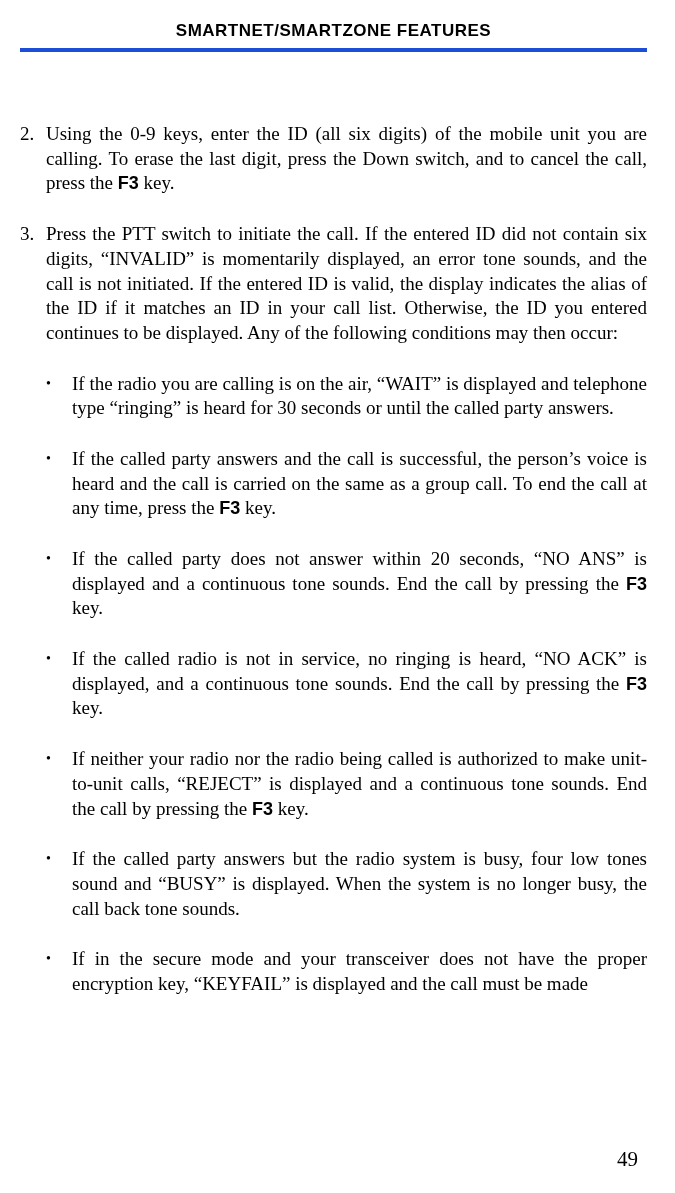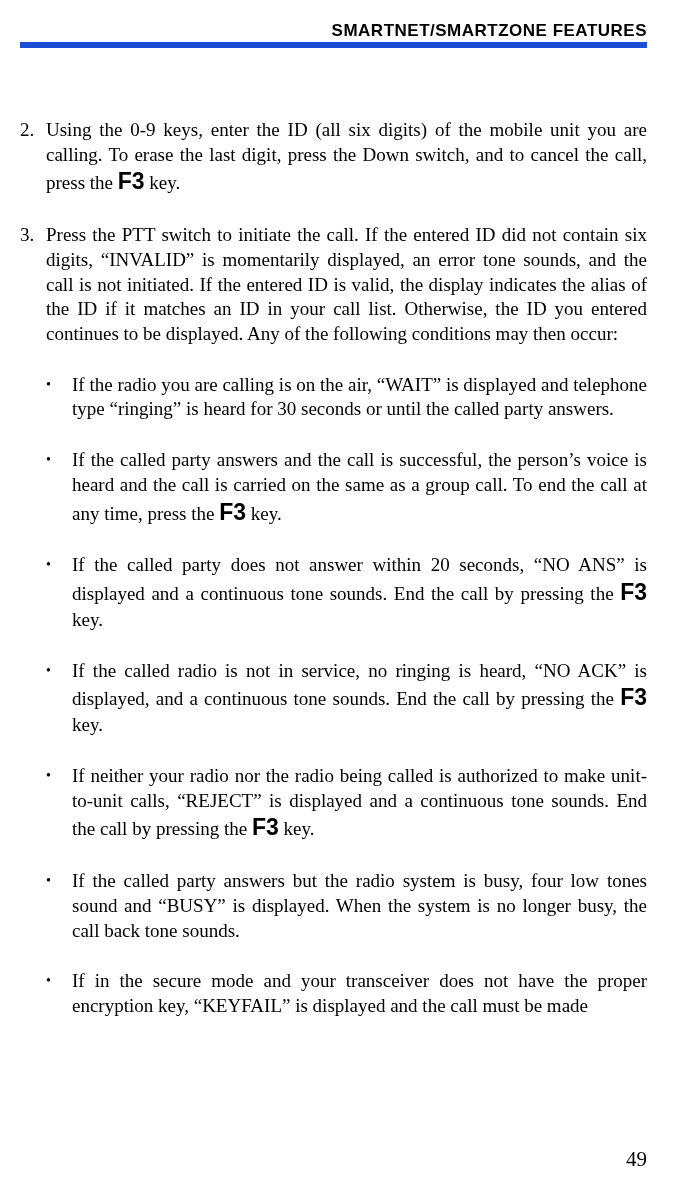--- a/index.html
+++ b/index.html
@@ -12,27 +12,27 @@
       font-size: 19px;
       line-height: 1.3;
       color: #000;
       background: #fff;
       width: 675px;
       height: 1193px;
       position: relative;
       padding: 20px 28px 20px 20px;
     }
     .header {
-      text-align: right;
+      text-align: center;
       font-family: Arial, Helvetica, sans-serif;
       font-weight: bold;
       font-size: 17px;
       letter-spacing: 0.5px;
-      padding-bottom: 0;
-      border-bottom: 6px solid #1d4ed8;
+      padding-bottom: 6px;
+      border-bottom: 4px solid #1d4ed8;
       margin-bottom: 70px;
     }
     .numbered-item {
       display: flex;
       margin-bottom: 26px;
       text-align: justify;
     }
     .numbered-item .num {
       flex-shrink: 0;
       width: 26px;
@@ -51,26 +51,26 @@
       width: 26px;
       font-size: 14px;
       padding-top: 3px;
     }
     .bullet-item .text {
       flex: 1;
     }
     .bold {
       font-family: Arial, Helvetica, sans-serif;
       font-weight: bold;
-      font-size: 23px;
+      font-size: 18px;
     }
     .page-number {
       position: absolute;
       bottom: 20px;
-      right: 28px;
+      right: 37px;
       font-size: 21px;
     }
   </style>
 </head>
 <body>
 
 <div class="header">SMARTNET/SMARTZONE FEATURES</div>
 
 <div id="content">
     <div class="numbered-item">

